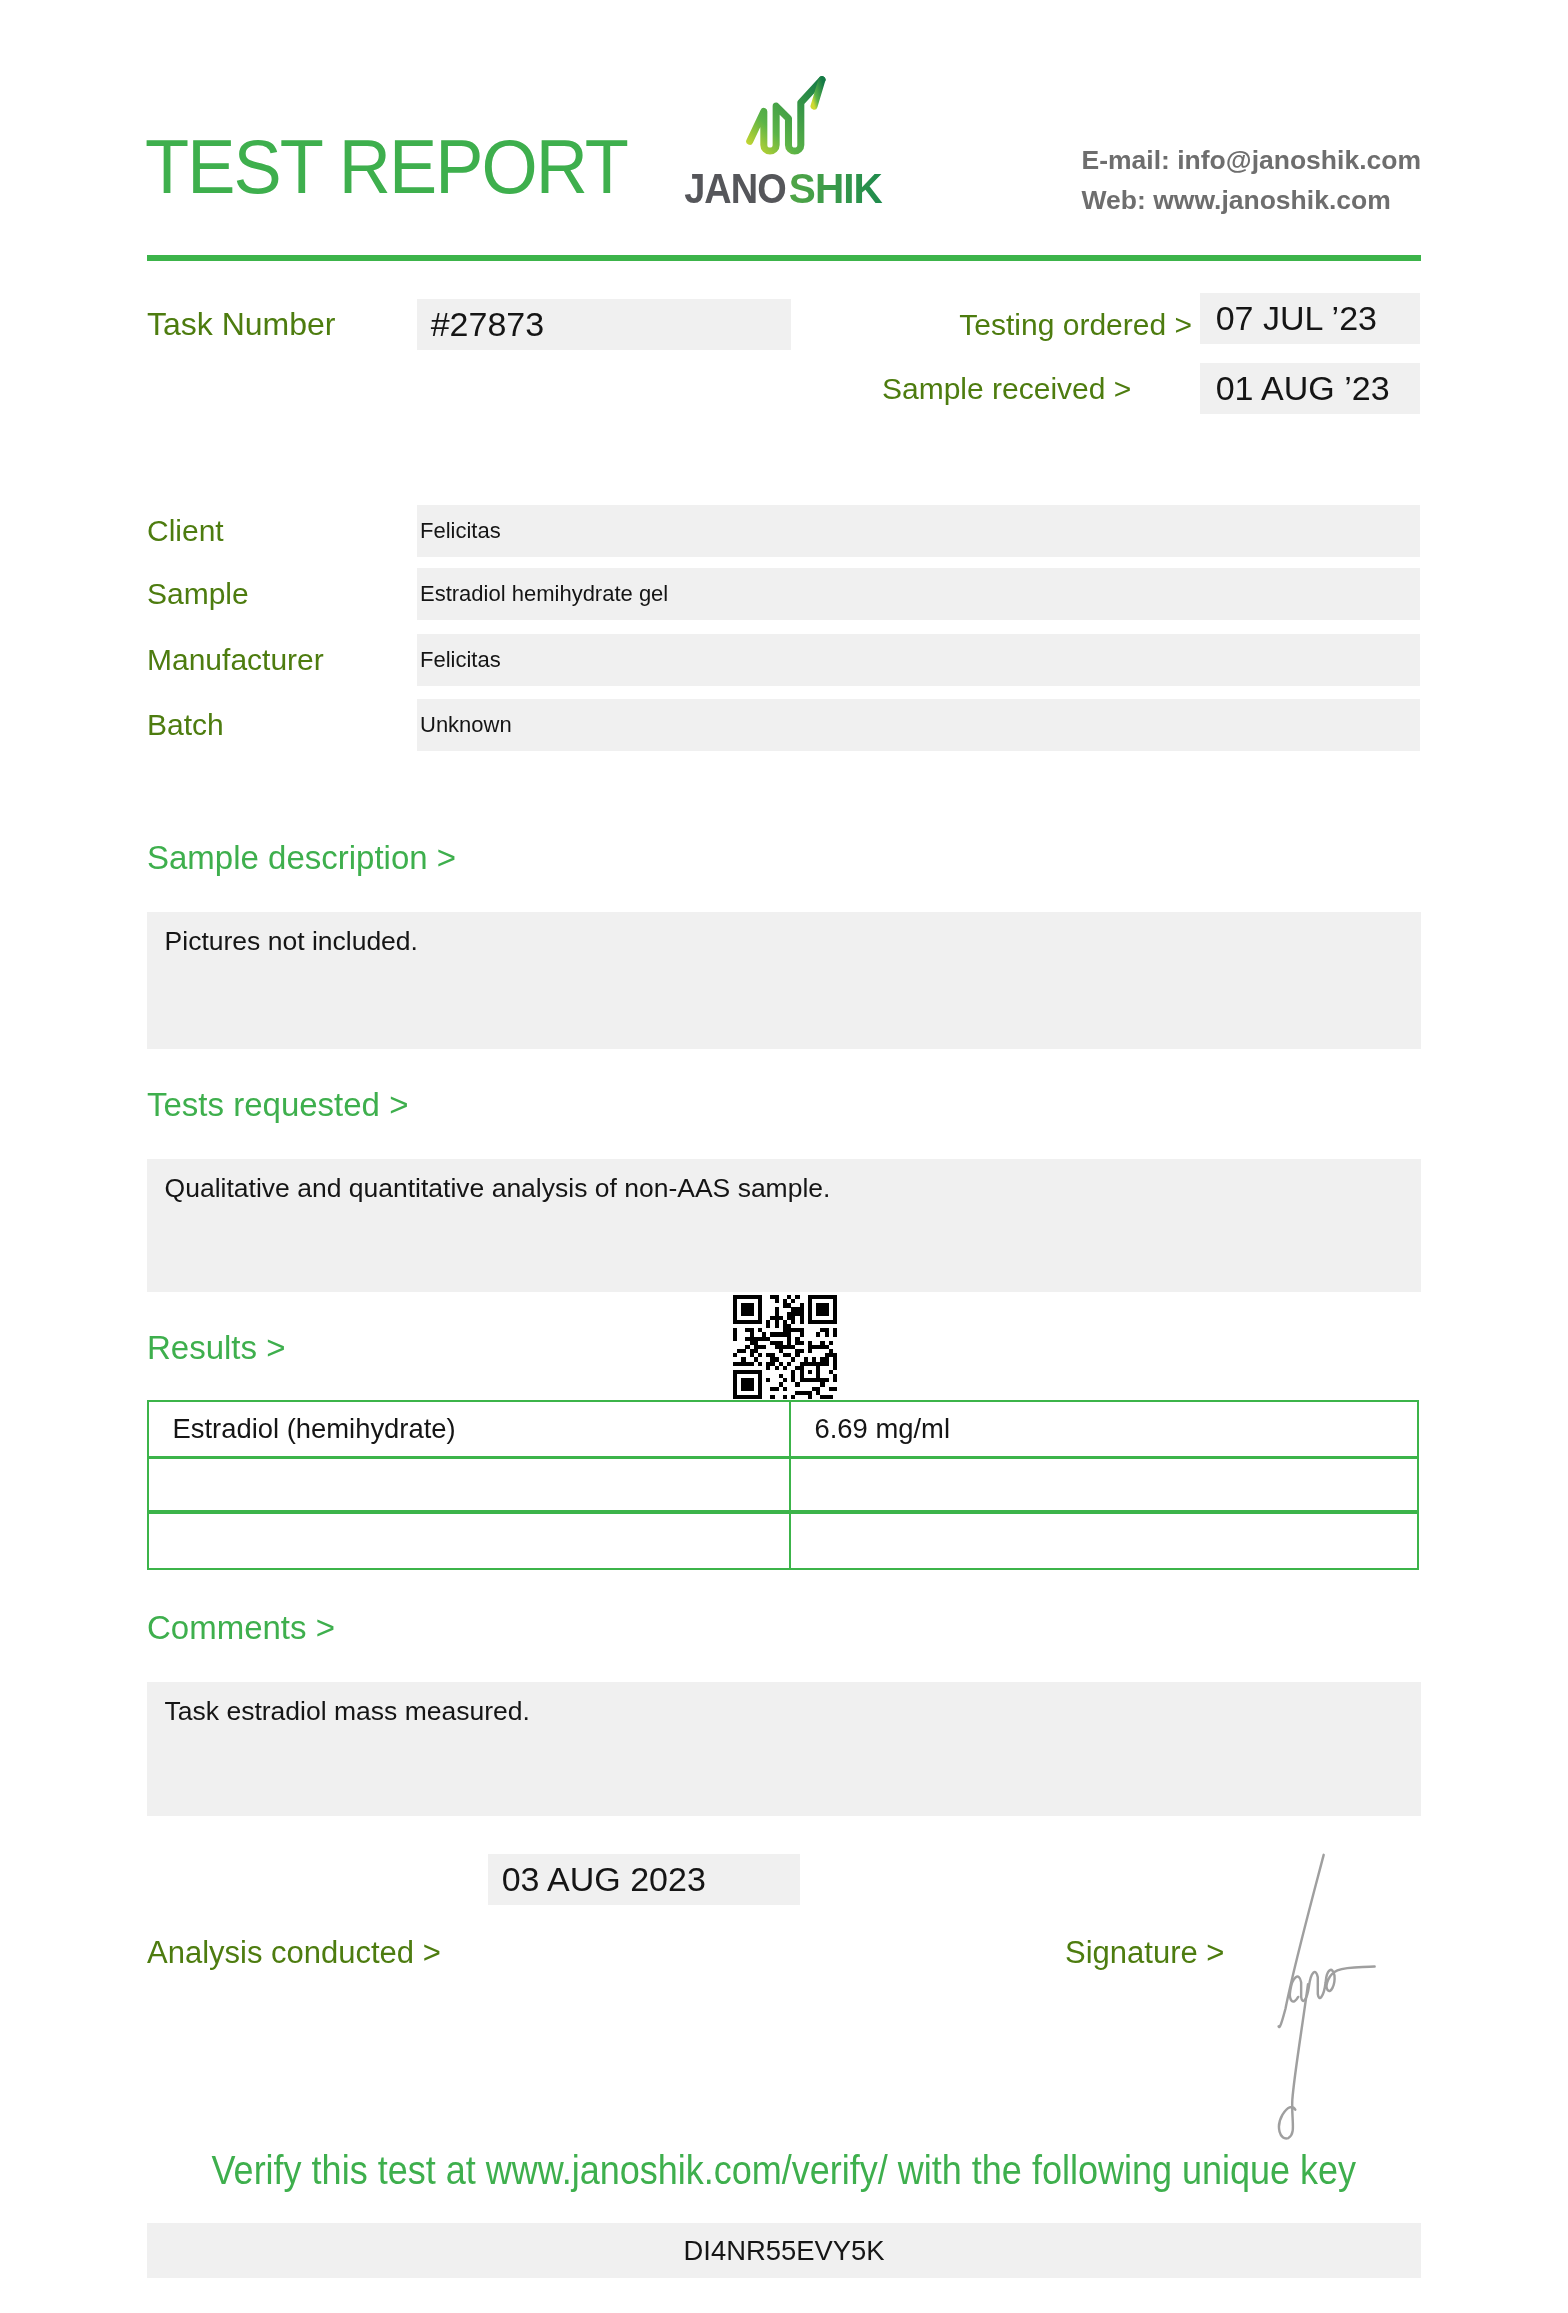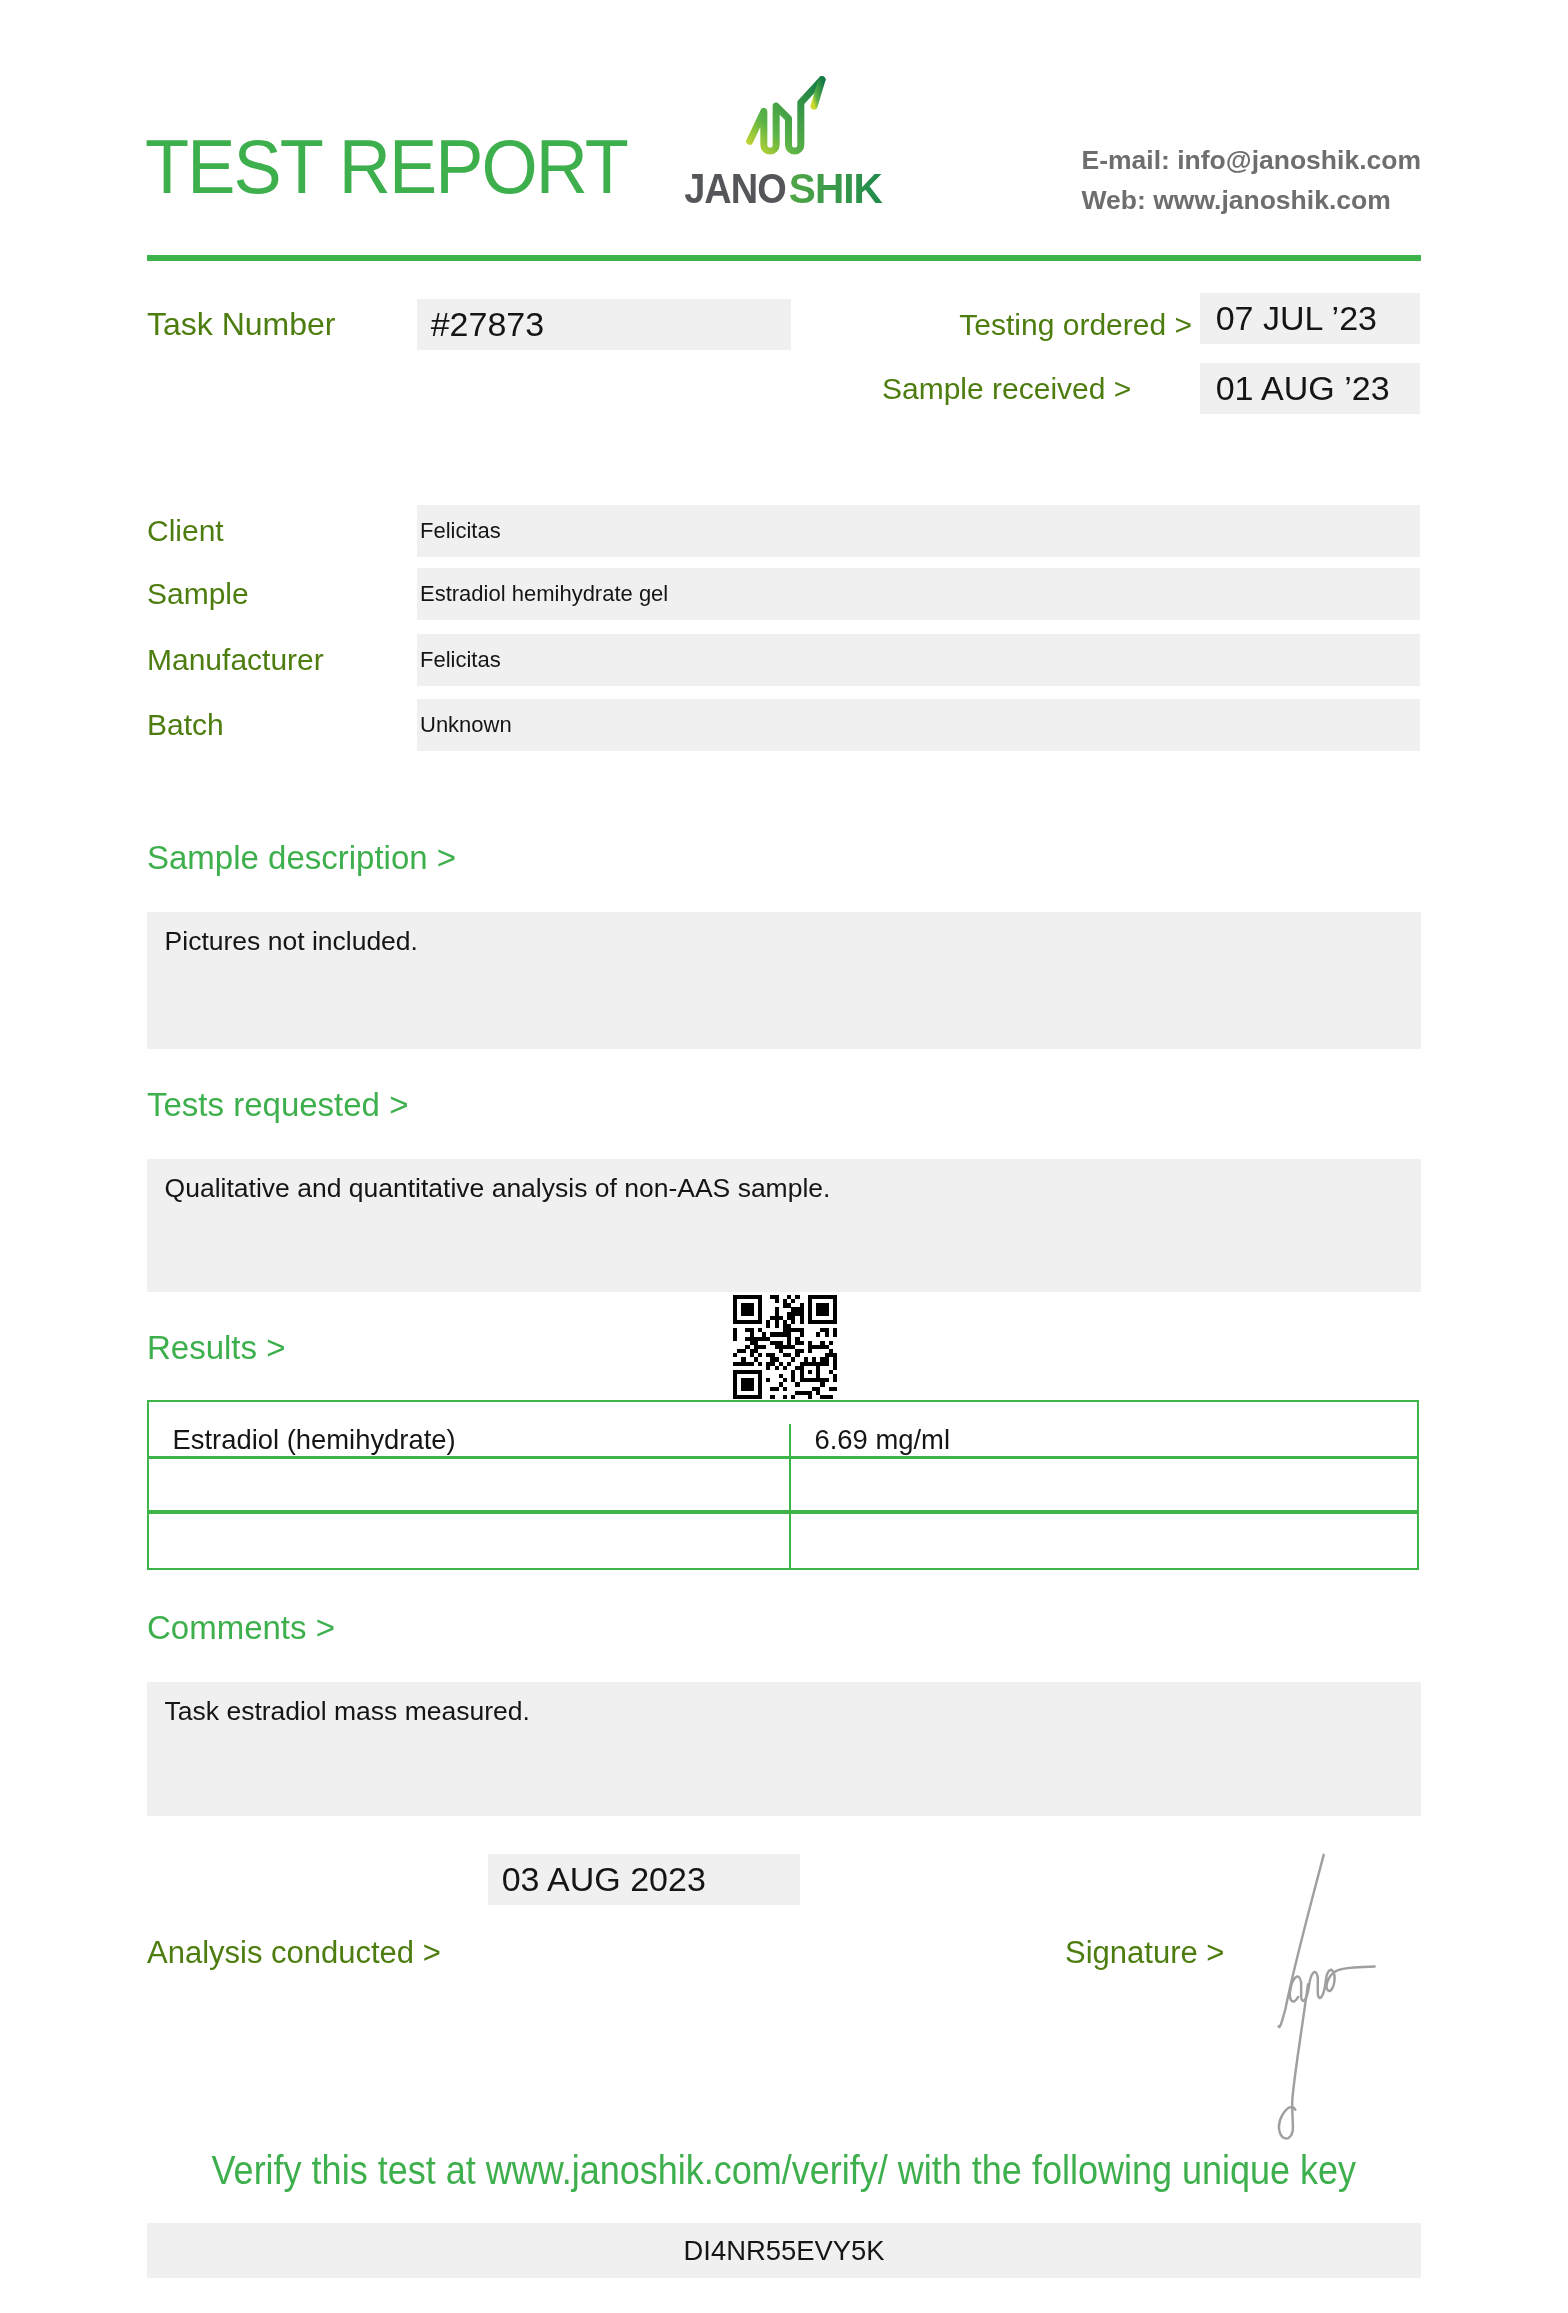--- a/index.html
+++ b/index.html
@@ -41,21 +41,21 @@
   .h-tests{top:1086px;} .box-tests{top:1159px;height:133px;}
   .h-results{top:1329px;}
   .h-comments{top:1609px;} .box-comments{top:1682px;height:134px;}
 
   .qr{position:absolute;left:733px;top:1295px;width:104px;height:104px;}
 
   
   .trow{position:absolute;left:147px;width:1272px;box-sizing:border-box;border:2.9px solid #3CB44A;display:flex;background:#fff;}
   .trow .c1{width:642px;box-sizing:border-box;border-right:2.9px solid #3CB44A;display:flex;align-items:center;padding-left:23.5px;font-size:27.4px;color:#151515;}
   .trow .c2{flex:1;display:flex;align-items:center;padding-left:23.5px;font-size:27.4px;color:#151515;}
-  .tr0{top:1400px;height:58px;align-items:flex-end;} .tr1{top:1457px;height:55px;} .tr2{top:1512px;height:58px;}
+  .tr0{top:1400px;height:58px;} .tr1{top:1457px;height:55px;} .tr2{top:1512px;height:58px;}
 
   
   .analysis-label{left:147px;top:1927px;line-height:51px;font-size:31px;}
   .analysis-box{left:488px;top:1854px;width:312px;height:51px;font-size:34px;padding-left:13.7px;}
   .signature-label{left:1065px;top:1927px;line-height:51px;font-size:31px;}
   .sig-svg{position:absolute;left:1259px;top:1847px;width:147px;height:294px;}
 
   .verify-wrap{position:absolute;left:147px;top:2148px;width:1274px;text-align:center;}
   .verify-wrap span{display:inline-block;white-space:nowrap;font-size:40px;color:#3EAF4D;transform:scaleX(0.9);transform-origin:center;}
   .key-box{left:147px;top:2223px;width:1274px;height:55px;display:flex;align-items:center;justify-content:center;font-size:27.4px;}

